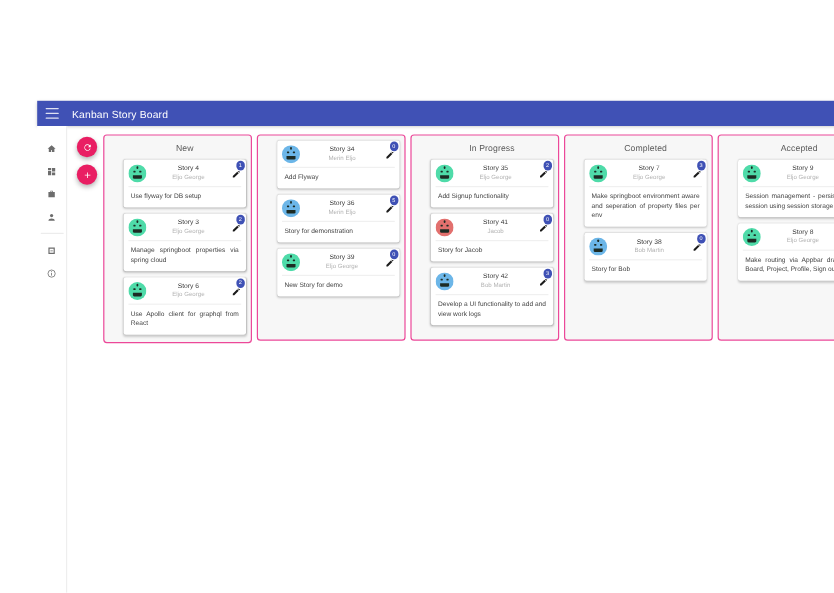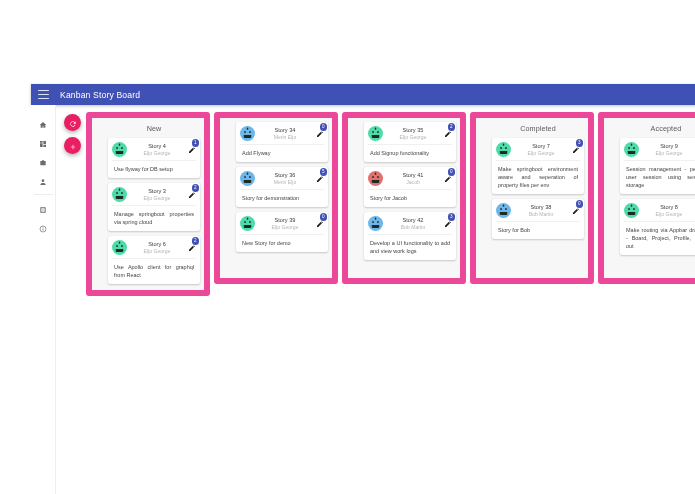--- a/index.html
+++ b/index.html
@@ -40,21 +40,21 @@
     display: flex; align-items: center; justify-content: center;
     box-shadow: 0 2px 4px rgba(0,0,0,.3); cursor: pointer; }
   .fab svg { width: 8px; height: 8px; fill: #ffffff; }
 
   
   .board {
     position: absolute; left: 55px; top: 112px; width: 636px; height: 300px;
     display: flex; gap: 4px; align-items: flex-start;
   }
   .column {
-    flex: 1 1 0; background: #f7f7f7; border: 6px solid #ec4899; border-radius: 3px;
+    flex: 1 1 0; background: #f7f7f7; border: 1px solid #ec4899; border-radius: 3px;
     padding: 4px 4px 6px 16px; min-height: 172px;
   }
   .column-title {
     text-align: center; font-size: 7.2px; color: #5a5a5a; padding: 2px 0 5px 0;
     letter-spacing: .1px; white-space: nowrap;
   }
 
   
   .card {
     position: relative; background: #ffffff; border-radius: 2px;
@@ -312,20 +312,21 @@
             <div class="edit-icon">
               <svg viewBox="0 0 24 24">
                 <path d="M3 17.3V21h3.7L17.8 9.9l-3.7-3.7zM20.7 7a1 1 0 0 0 0-1.4l-2.3-2.3a1 1 0 0 0-1.4 0l-1.8 1.8 3.7 3.7z"></path>
               </svg>
             </div>
           </div>
           <div class="card-body">New Story for demo</div>
         </div>
       </div>
       <div class="column">
+        <div class="column-title">In Progress</div>
         <div class="card">
           <div class="badge">2</div>
           <div class="card-head">
             <div class="avatar">
               <svg viewBox="0 0 40 40">
                 <circle cx="20" cy="20" r="20" fill="#4fdba9"></circle>
                 <rect x="11" y="14" width="5" height="4" rx="1" fill="#1d2b24"></rect>
                 <rect x="24" y="14" width="5" height="4" rx="1" fill="#1d2b24"></rect>
                 <path d="M10 24h20v5a3 3 0 0 1-3 3H13a3 3 0 0 1-3-3z" fill="#1d2b24"></path>
                 <rect x="18" y="4" width="4" height="6" rx="2" fill="#1d2b24"></rect>

